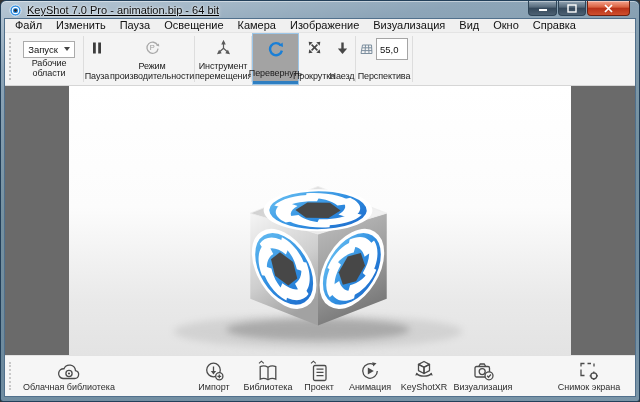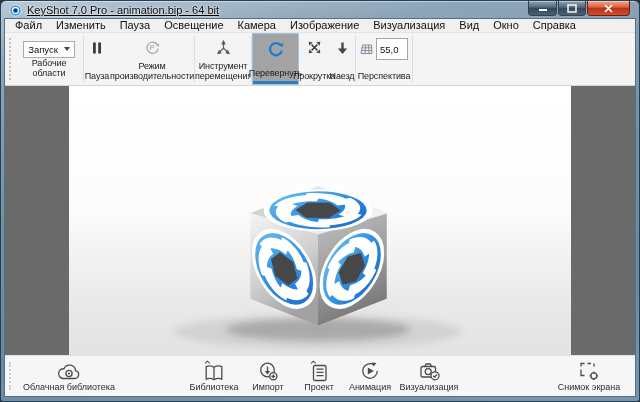--- a/index.html
+++ b/index.html
@@ -289,42 +289,42 @@
             <circle cx="13" cy="11.5" r="1.1" fill="#4b4b4b" stroke="none"></circle>
           </svg>
         </span>
         <span class="bb-label">Облачная библиотека</span>
       </div>
 
       <div class="sp1"></div>
 
       <div class="bb-item bb-mid">
         <span class="icn">
-          <svg width="24" height="22" viewBox="0 0 24 22" fill="none" stroke="#4b4b4b" stroke-width="1.3">
-            <polyline points="3,3.4 5.4,1.2 7.8,3.4" stroke-width="1.1"></polyline>
-            <path d="M12 7.2 C 9.4 5.6 6.4 5.6 4.2 6.6 V19.2 C 6.4 18.2 9.4 18.2 12 19.8 C 14.6 18.2 17.6 18.2 19.8 19.2 V6.6 C 17.6 5.6 14.6 5.6 12 7.2 Z"></path>
-            <path d="M12 7.2 V19.8"></path>
-          </svg>
-        </span>
-        <span class="bb-label">Библиотека</span>
-      </div>
-
-      <div class="bb-item bb-mid">
-        <span class="icn">
           <svg width="22" height="22" viewBox="0 0 22 22" fill="none" stroke="#4b4b4b" stroke-width="1.3">
             <circle cx="10.5" cy="10" r="6.8"></circle>
             <path d="M10.5 6.5 V12"></path>
             <polygon points="7.8,11 13.2,11 10.5,14.4" fill="#4b4b4b" stroke="none"></polygon>
             <circle cx="16.3" cy="16.3" r="3.6" fill="#f6f6f6"></circle>
             <path d="M16.3 14.4 V18.2 M14.4 16.3 H18.2"></path>
           </svg>
         </span>
         <span class="bb-label">Импорт</span>
       </div>
 
+      <div class="bb-item bb-mid">
+        <span class="icn">
+          <svg width="24" height="22" viewBox="0 0 24 22" fill="none" stroke="#4b4b4b" stroke-width="1.3">
+            <polyline points="3,3.4 5.4,1.2 7.8,3.4" stroke-width="1.1"></polyline>
+            <path d="M12 7.2 C 9.4 5.6 6.4 5.6 4.2 6.6 V19.2 C 6.4 18.2 9.4 18.2 12 19.8 C 14.6 18.2 17.6 18.2 19.8 19.2 V6.6 C 17.6 5.6 14.6 5.6 12 7.2 Z"></path>
+            <path d="M12 7.2 V19.8"></path>
+          </svg>
+        </span>
+        <span class="bb-label">Библиотека</span>
+      </div>
+
       <div class="bb-item" style="width:48px">
         <span class="icn">
           <svg width="22" height="22" viewBox="0 0 22 22" fill="none" stroke="#4b4b4b" stroke-width="1.3">
             <polyline points="3,3.4 5.4,1.2 7.8,3.4" stroke-width="1.1"></polyline>
             <rect x="5.5" y="5.5" width="12.5" height="15" rx="1.5"></rect>
             <path d="M8.5 9.2 H15.5 M8.5 12.4 H15.5 M8.5 15.6 H15.5"></path>
           </svg>
         </span>
         <span class="bb-label">Проект</span>
       </div>
@@ -333,20 +333,33 @@
         <span class="icn">
           <svg width="22" height="22" viewBox="0 0 22 22" fill="none" stroke="#4b4b4b" stroke-width="1.3">
             <path d="M18.3 11 a7.3 7.3 0 1 1 -3.4 -6.2"></path>
             <polygon points="13.2,2.2 17.5,3.2 14.3,6.4" fill="#4b4b4b" stroke="none"></polygon>
             <polygon points="8.8,7.6 14.8,11 8.8,14.4" fill="#4b4b4b" stroke="none"></polygon>
           </svg>
         </span>
         <span class="bb-label">Анимация</span>
       </div>
 
+      <div class="bb-item bb-mid">
+        <span class="icn">
+          <svg width="24" height="22" viewBox="0 0 24 22" fill="none" stroke="#4b4b4b" stroke-width="1.3" stroke-linejoin="round">
+            <polygon points="12,1.5 17.5,4.4 12,7.3 6.5,4.4"></polygon>
+            <polygon points="6.5,4.4 12,7.3 12,13.5 6.5,10.6"></polygon>
+            <polygon points="17.5,4.4 12,7.3 12,13.5 17.5,10.6"></polygon>
+            <path d="M4.5 13.5 a8.5 5 0 0 0 15 0"></path>
+            <polygon points="3.2,15.6 6.4,14.9 4.6,12.4" fill="#4b4b4b" stroke="none"></polygon>
+            <polygon points="20.8,15.6 17.6,14.9 19.4,12.4" fill="#4b4b4b" stroke="none"></polygon>
+          </svg>
+        </span>
+        <span class="bb-label">KeyShotXR</span>
+      </div>
 
       <div class="bb-item" style="width:64px">
         <span class="icn">
           <svg width="23" height="22" viewBox="0 0 23 22" fill="none" stroke="#4b4b4b" stroke-width="1.3">
             <rect x="3" y="6.5" width="14.5" height="10.5" rx="1.5"></rect>
             <path d="M6.8 6.5 L8.3 4 H12.2 L13.7 6.5"></path>
             <circle cx="10.2" cy="11.6" r="3"></circle>
             <circle cx="17" cy="15.8" r="4" fill="#f6f6f6"></circle>
             <path d="M15.2 15.8 L16.5 17.2 L18.9 14.5"></path>
           </svg>

